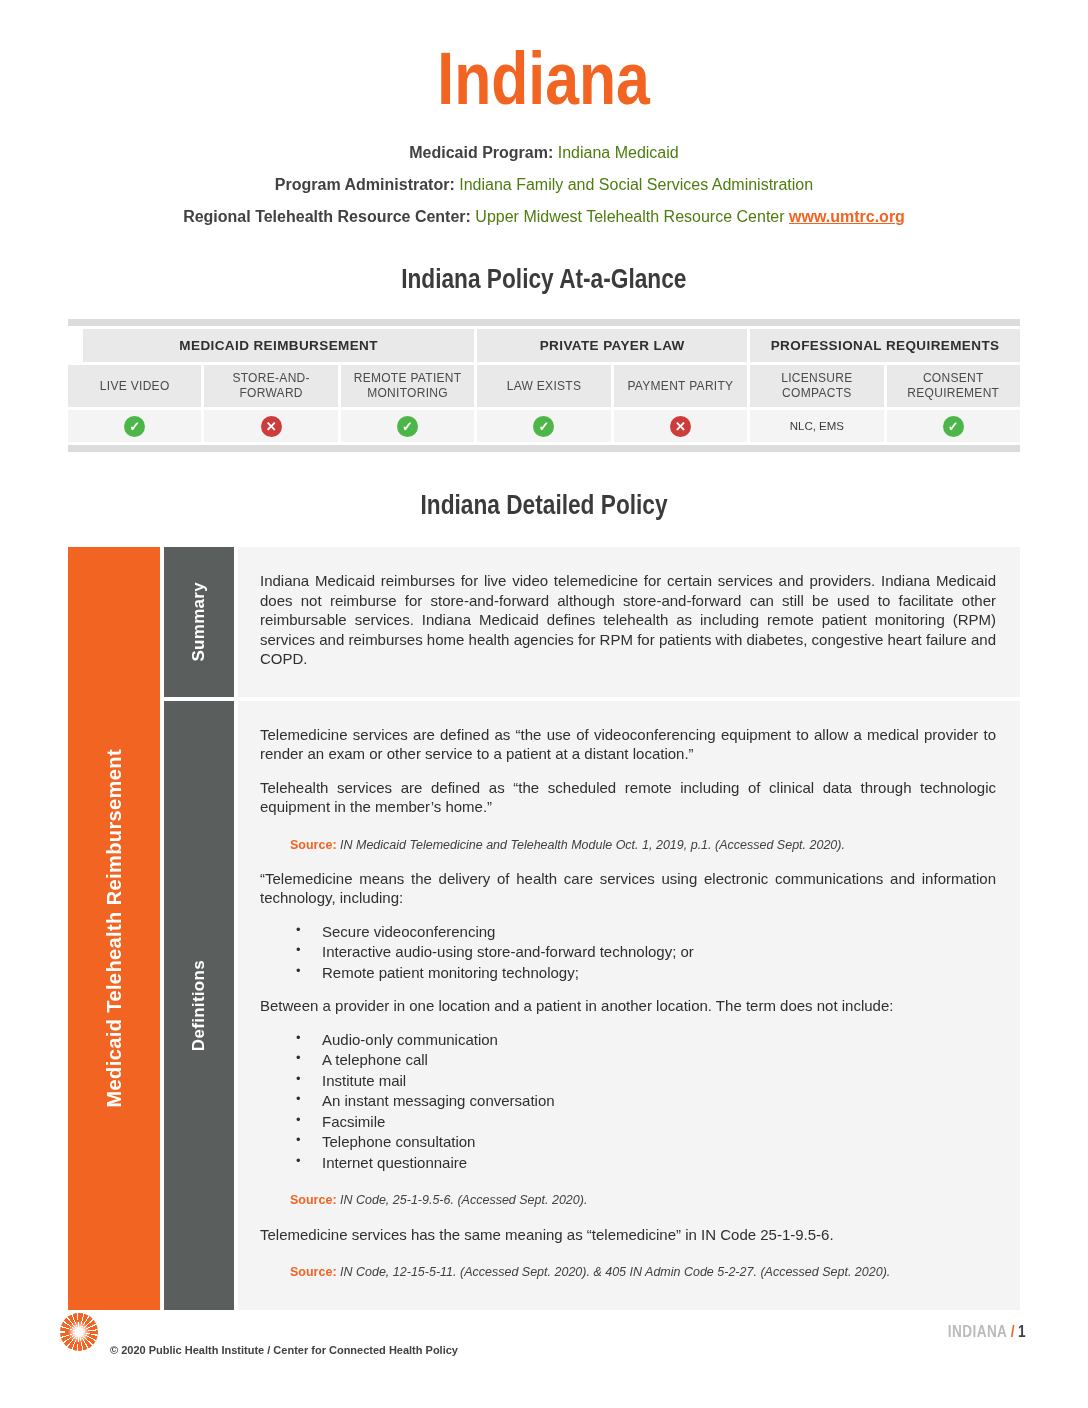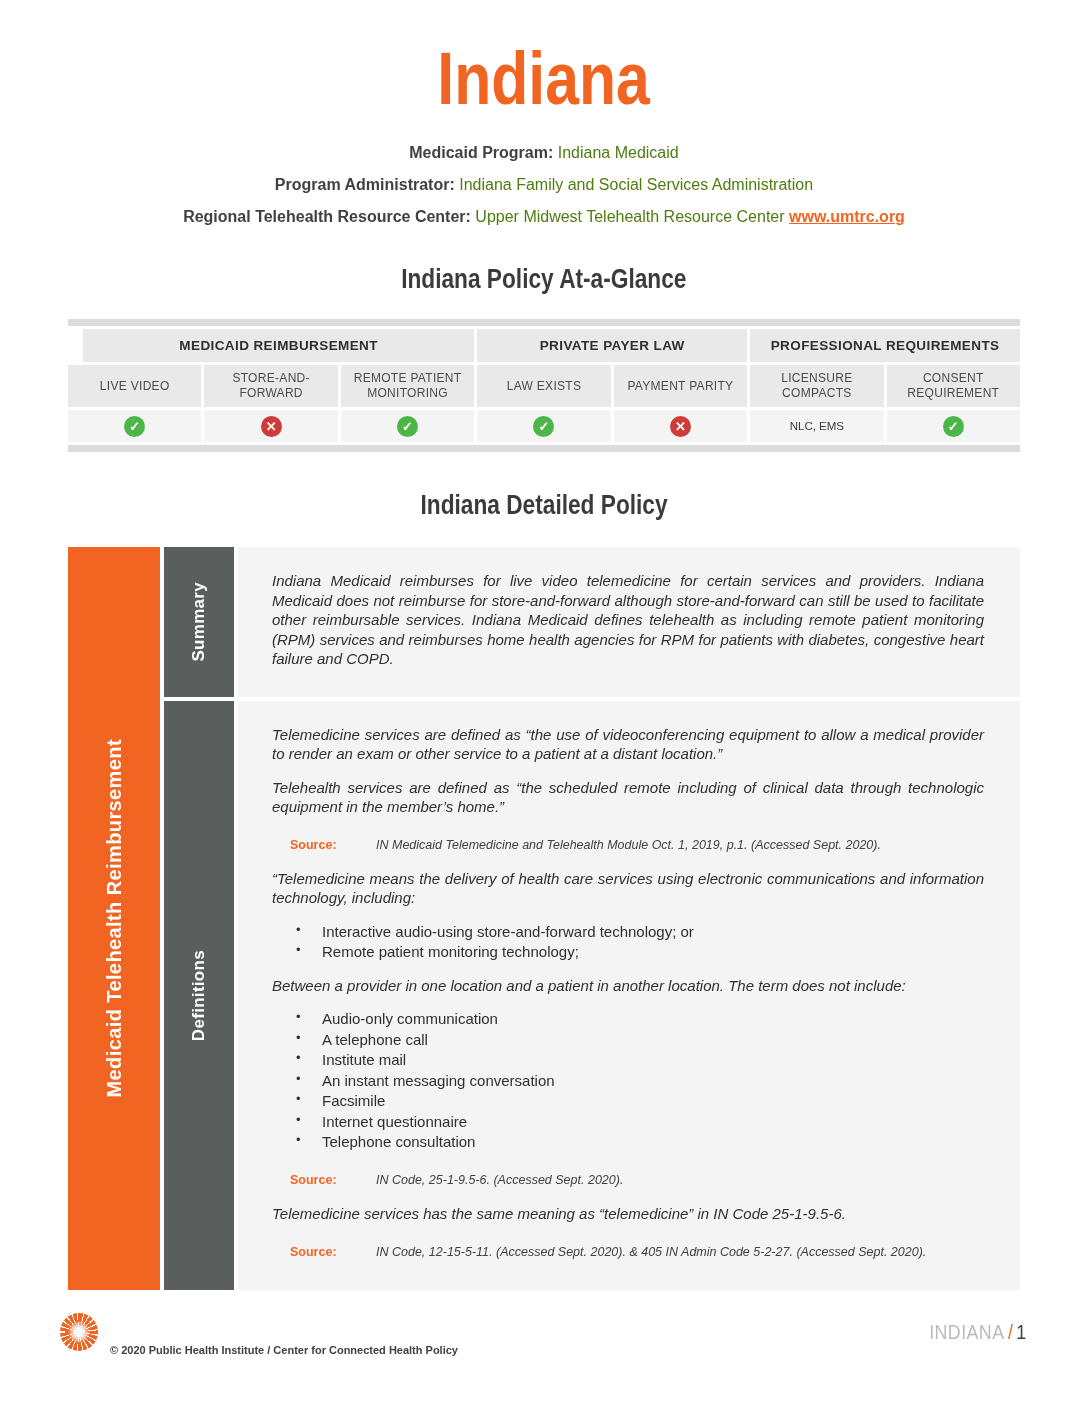--- a/index.html
+++ b/index.html
@@ -74,44 +74,44 @@
   .section { display: flex; gap: 4px; }
   .section-label {
     width: 70px; background: #5a5f5d; flex: none;
     display: flex; align-items: center; justify-content: center;
   }
   .section-label .v-text { font-size: 17px; letter-spacing: 0.3px; }
   .section-content {
     flex: 1; background: #f4f4f4; padding: 10px 24px 14px 22px;
     font-size: 15px; line-height: 1.3; color: #2f2f31;
   }
-  .section-content p { margin: 14px 12px; text-align: justify; font-style: italic; }
+  .section-content p { margin: 14px 0; text-align: justify; }
   .section-content ul { list-style: none; margin: 0 0 0 28px; }
   .section-content li { padding-left: 34px; position: relative; margin: 1px 0; }
   .section-content li::before {
     content: "\2022"; position: absolute; left: 8px; top: 0;
     font-size: 13px; color: #2f2f31;
   }
   .source { margin: 20px 0 16px 30px; font-size: 12.5px; }
   .source .source-label { color: #f26422; font-weight: bold; }
-  .source .source-text { font-style: italic; color: #414042; margin-left: 36px; }
+  .source .source-text { font-style: italic; color: #414042; }
 
   
   .footer {
     position: absolute; left: 60px; right: 62px; bottom: 52px;
     display: flex; align-items: center;
   }
   .logo {
     width: 38px; height: 38px; border-radius: 50%; flex: none;
     background:
       radial-gradient(circle, #ffffff 0 14%, rgba(255,255,255,0) 42%),
       repeating-conic-gradient(#f26422 0deg 13deg, #ffffff 13deg 17deg);
   }
   .copyright { margin-left: 12px; font-size: 11px; font-weight: bold; color: #414042; margin-top: 36px; }
-  .page-ind { margin-left: auto; font-weight: normal; font-size: 21px; }
+  .page-ind { margin-left: auto; font-weight: bold; font-size: 16px; }
   .page-ind .squeeze { display: inline-block; transform: scaleX(0.85); transform-origin: right center; }
   .page-ind .state { color: #b9bbbd; letter-spacing: 0.5px; }
   .page-ind .sep { color: #f26422; padding: 0 4px; }
   .page-ind .num { color: #414042; }
 </style>
 </head>
 <body>
 
 <div class="page">
 
@@ -191,32 +191,33 @@
         <div class="section">
           <div class="section-label">
             <span class="v-text">Definitions</span>
           </div>
           <div class="section-content">
             <p>Telemedicine services are defined as “the use of videoconferencing equipment to allow a medical provider to render an exam or other service to a patient at a distant location.”</p>
             <p>Telehealth services are defined as “the scheduled remote including of clinical data through technologic equipment in the member’s home.”</p>
             <div class="source"><span class="source-label">Source: </span><span class="source-text">IN Medicaid Telemedicine and Telehealth Module Oct. 1, 2019, p.1. (Accessed Sept. 2020).</span></div>
             <p>“Telemedicine means the delivery of health care services using electronic communications and information technology, including:</p>
             <ul>
+              <li>Secure videoconferencing</li>
               <li>Interactive audio-using store-and-forward technology; or</li>
               <li>Remote patient monitoring technology;</li>
             </ul>
             <p>Between a provider in one location and a patient in another location.  The term does not include:</p>
             <ul>
               <li>Audio-only communication</li>
               <li>A telephone call</li>
               <li>Institute mail</li>
               <li>An instant messaging conversation</li>
               <li>Facsimile</li>
+              <li>Telephone consultation</li>
               <li>Internet questionnaire</li>
-              <li>Telephone consultation</li>
             </ul>
             <div class="source"><span class="source-label">Source: </span><span class="source-text">IN Code, 25-1-9.5-6. (Accessed Sept. 2020).</span></div>
             <p>Telemedicine services has the same meaning as “telemedicine” in IN Code 25-1-9.5-6.</p>
             <div class="source"><span class="source-label">Source: </span><span class="source-text">IN Code, 12-15-5-11. (Accessed Sept. 2020). &amp; 405 IN Admin Code 5-2-27. (Accessed Sept. 2020).</span></div>
           </div>
         </div>
       </div>
   </div>
 
 </div>

